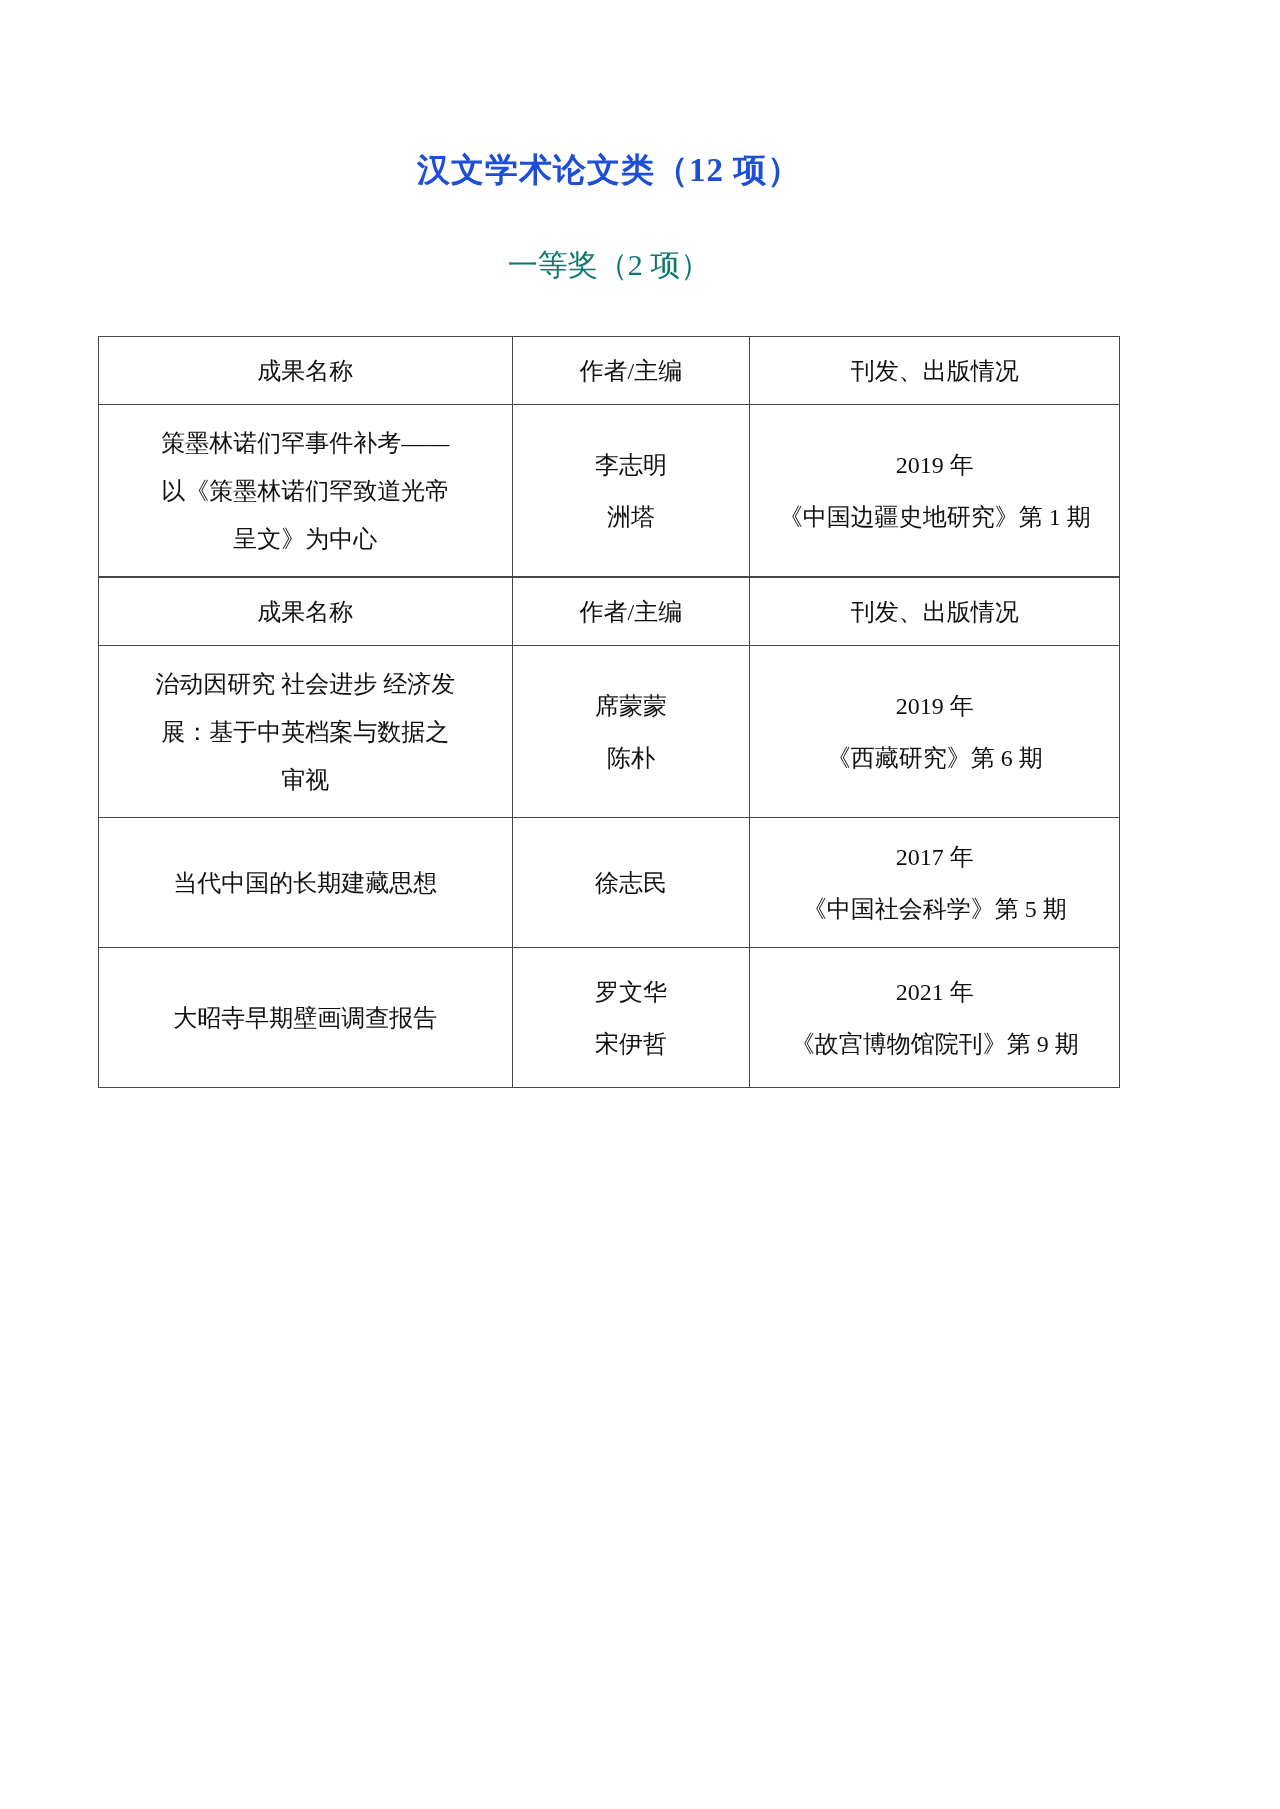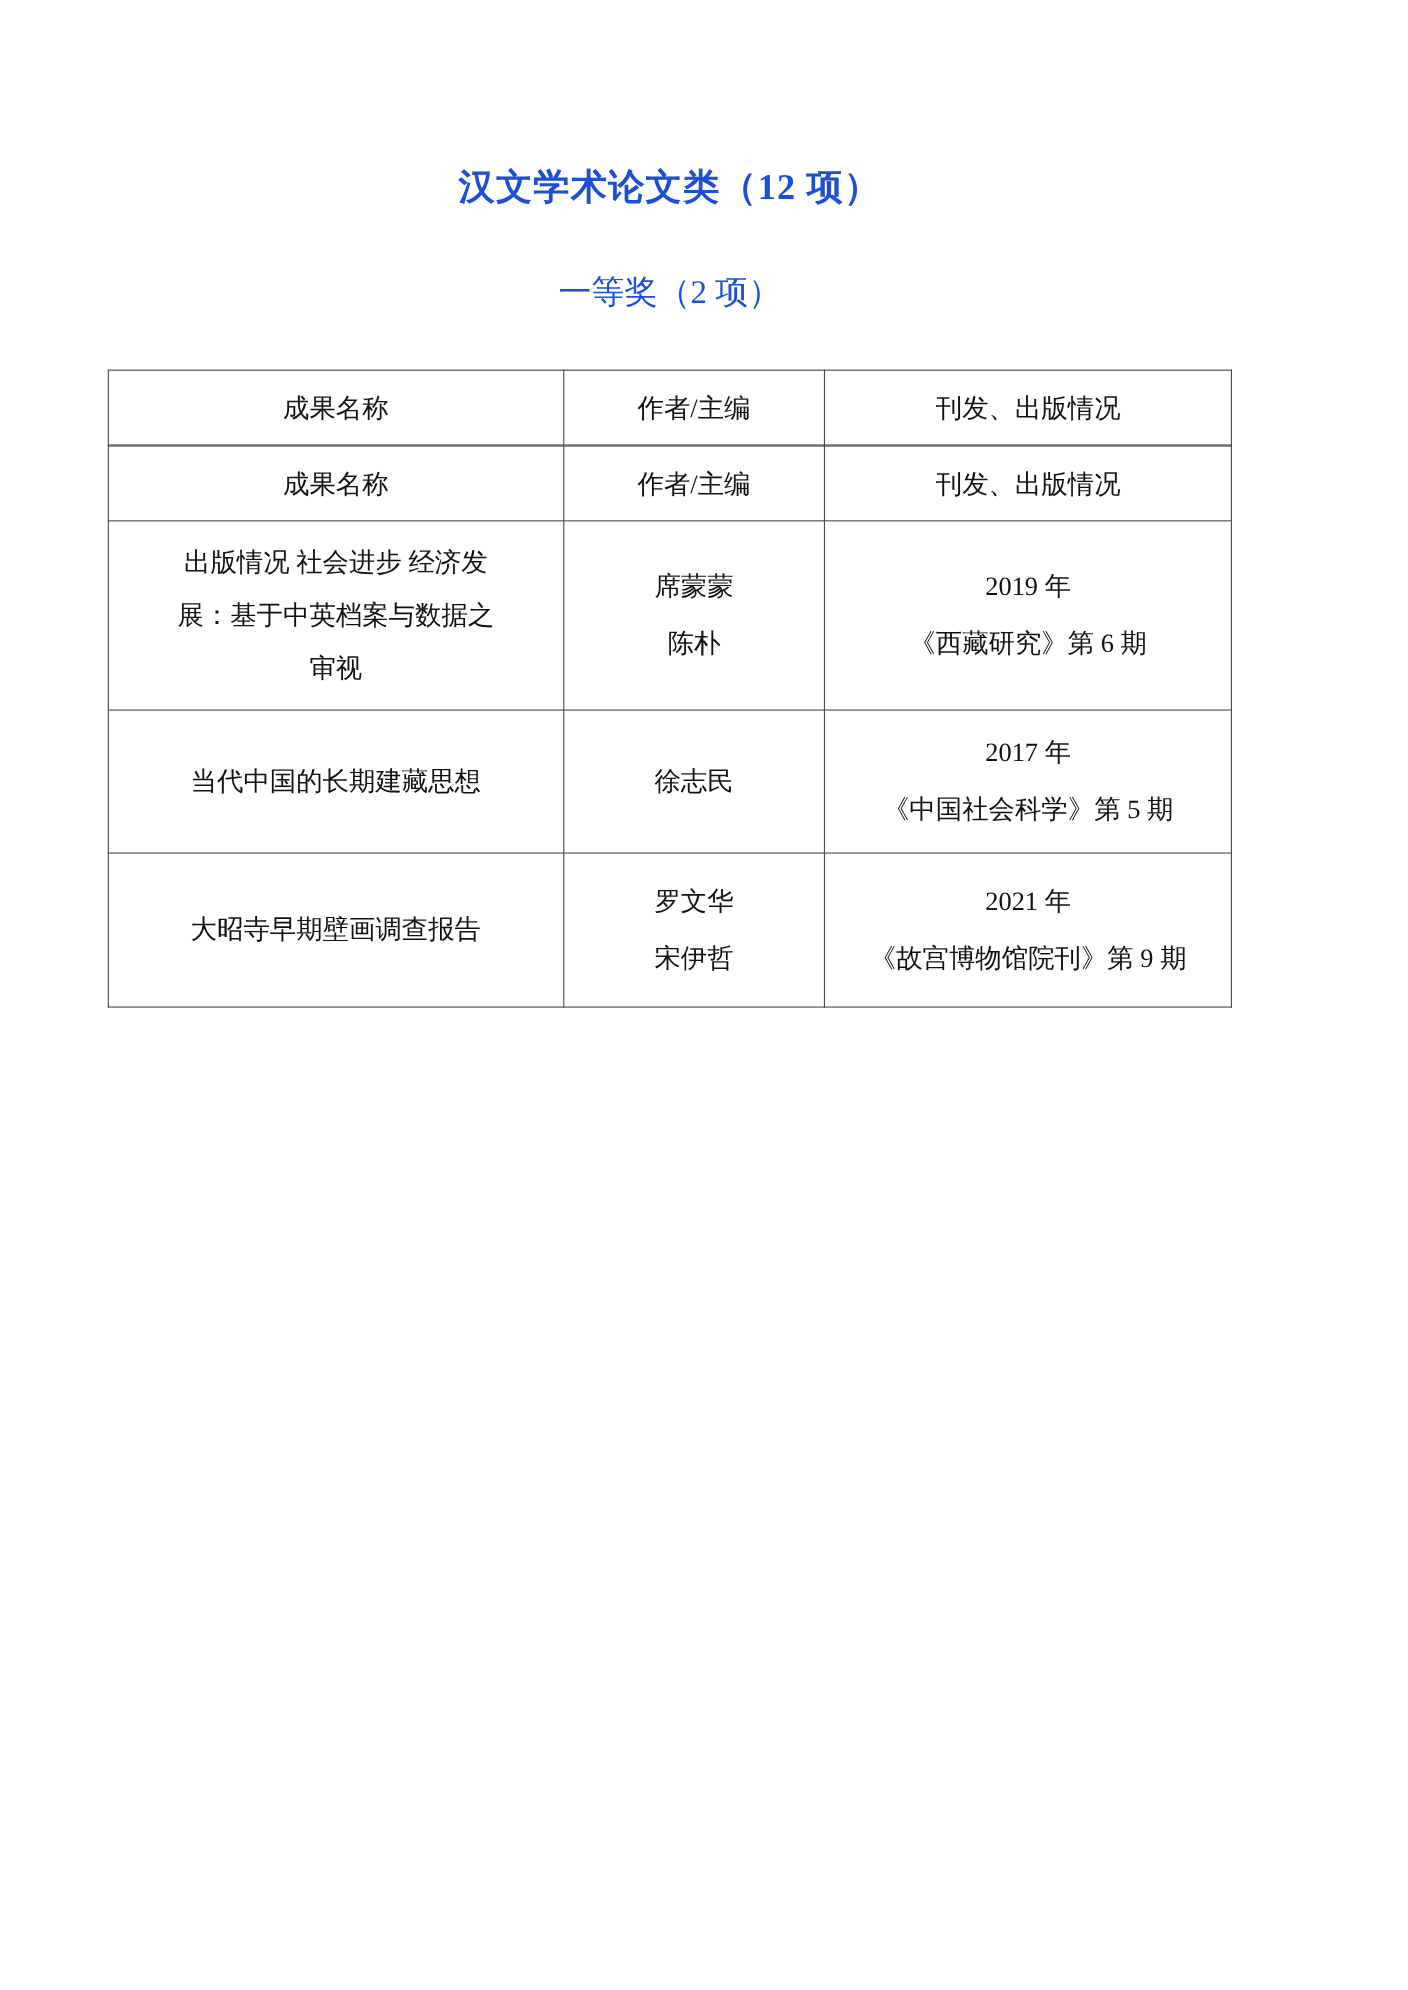--- a/index.html
+++ b/index.html
@@ -19,21 +19,21 @@
     text-align: center;
     font-size: 33px;
     font-weight: bold;
     letter-spacing: 1px;
     color: #1d4ed8;
   }
   .section-heading {
     text-align: center;
     font-size: 30px;
     font-weight: normal;
-    color: #1d4ed8;
+    color: #0f766e;
     margin-top: 52px;
     margin-bottom: 50px;
   }
   table.awards-table {
     width: 100%;
     border-collapse: collapse;
     table-layout: fixed;
     padding-left: 32px;
   }
   .awards-table th, .awards-table td {
@@ -73,20 +73,35 @@
           <col class="col-pub">
         </colgroup>
       <thead>
         <tr class="rh-68">
           <th>成果名称</th>
           <th>作者/主编</th>
           <th>刊发、出版情况</th>
         </tr>
       </thead>
       <tbody>
+        <tr class="rh-172">
+          <td class="name-cell">
+            <div class="cell-line">策墨林诺们罕事件补考——</div>
+            <div class="cell-line">以《策墨林诺们罕致道光帝</div>
+            <div class="cell-line">呈文》为中心</div>
+          </td>
+          <td class="author-cell">
+            <div class="cell-line">李志明</div>
+            <div class="cell-line">洲塔</div>
+          </td>
+          <td class="pub-cell">
+            <div class="cell-line">2019 年</div>
+            <div class="cell-line">《中国边疆史地研究》第 1 期</div>
+          </td>
+        </tr>
       </tbody>
     </table>
   </section>
 
   <section>
     <table class="awards-table">
       <colgroup>
           <col class="col-name">
           <col class="col-auth">
           <col class="col-pub">
@@ -94,21 +109,21 @@
       <thead>
         <tr class="rh-68">
           <th>成果名称</th>
           <th>作者/主编</th>
           <th>刊发、出版情况</th>
         </tr>
       </thead>
       <tbody>
         <tr class="rh-172">
           <td class="name-cell">
-            <div class="cell-line">出版情况 社会进步 经济发</div>
+            <div class="cell-line">治动因研究 社会进步 经济发</div>
             <div class="cell-line">展：基于中英档案与数据之</div>
             <div class="cell-line">审视</div>
           </td>
           <td class="author-cell">
             <div class="cell-line">席蒙蒙</div>
             <div class="cell-line">陈朴</div>
           </td>
           <td class="pub-cell">
             <div class="cell-line">2019 年</div>
             <div class="cell-line">《西藏研究》第 6 期</div>

